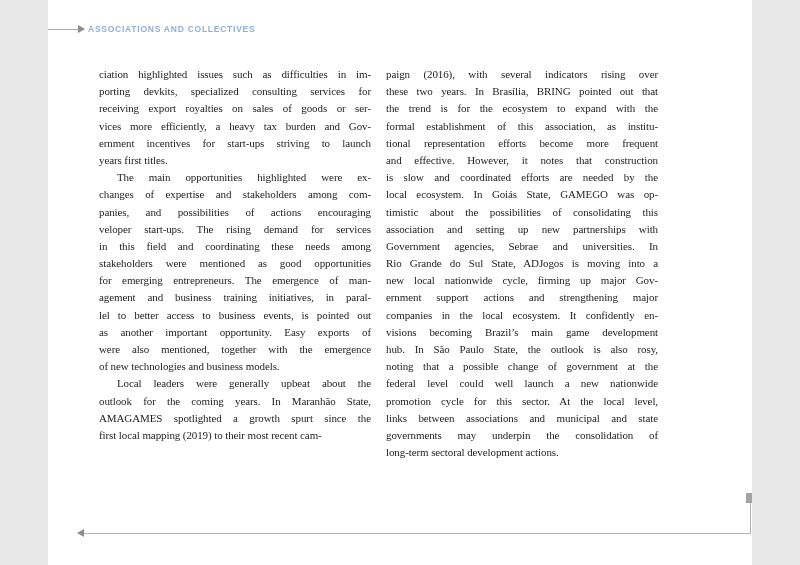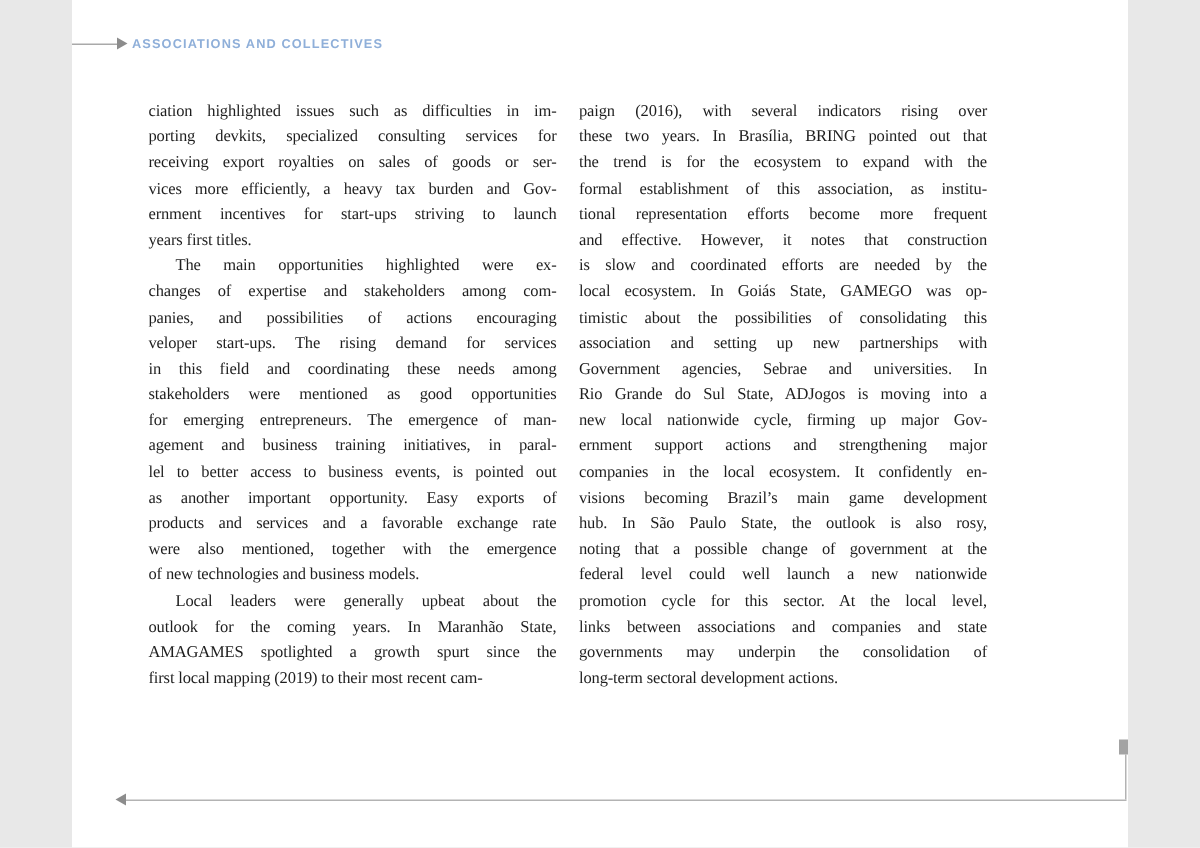--- a/index.html
+++ b/index.html
@@ -102,21 +102,20 @@
         <div class="line indent">The main opportunities highlighted were ex-</div>
         <div class="line">changes of expertise and stakeholders among com-</div>
         <div class="line">panies, and possibilities of actions encouraging</div>
         <div class="line">veloper start-ups. The rising demand for services</div>
         <div class="line">in this field and coordinating these needs among</div>
         <div class="line">stakeholders were mentioned as good opportunities</div>
         <div class="line">for emerging entrepreneurs. The emergence of man-</div>
         <div class="line">agement and business training initiatives, in paral-</div>
         <div class="line">lel to better access to business events, is pointed out</div>
         <div class="line">as another important opportunity. Easy exports of</div>
-        <div class="line">products and services and a favorable exchange rate</div>
         <div class="line">were also mentioned, together with the emergence</div>
         <div class="line lastline">of new technologies and business models.</div>
       </div>
       <div class="para">
         <div class="line indent">Local leaders were generally upbeat about the</div>
         <div class="line">outlook for the coming years. In Maranhão State,</div>
         <div class="line">AMAGAMES spotlighted a growth spurt since the</div>
         <div class="line lastline">first local mapping (2019) to their most recent cam-</div>
       </div>
     </div>
@@ -135,21 +134,21 @@
         <div class="line">Government agencies, Sebrae and universities. In</div>
         <div class="line">Rio Grande do Sul State, ADJogos is moving into a</div>
         <div class="line">new local nationwide cycle, firming up major Gov-</div>
         <div class="line">ernment support actions and strengthening major</div>
         <div class="line">companies in the local ecosystem. It confidently en-</div>
         <div class="line">visions becoming Brazil’s main game development</div>
         <div class="line">hub. In São Paulo State, the outlook is also rosy,</div>
         <div class="line">noting that a possible change of government at the</div>
         <div class="line">federal level could well launch a new nationwide</div>
         <div class="line">promotion cycle for this sector. At the local level,</div>
-        <div class="line">links between associations and companies and state</div>
+        <div class="line">links between associations and municipal and state</div>
         <div class="line">governments may underpin the consolidation of</div>
         <div class="line lastline">long-term sectoral development actions.</div>
       </div>
     </div>
 
   <div class="f-bottomline"></div>
   <div class="f-arrowhead"></div>
   <div class="f-vertline"></div>
   <div class="f-topline"></div>
   <div class="f-square"></div>

